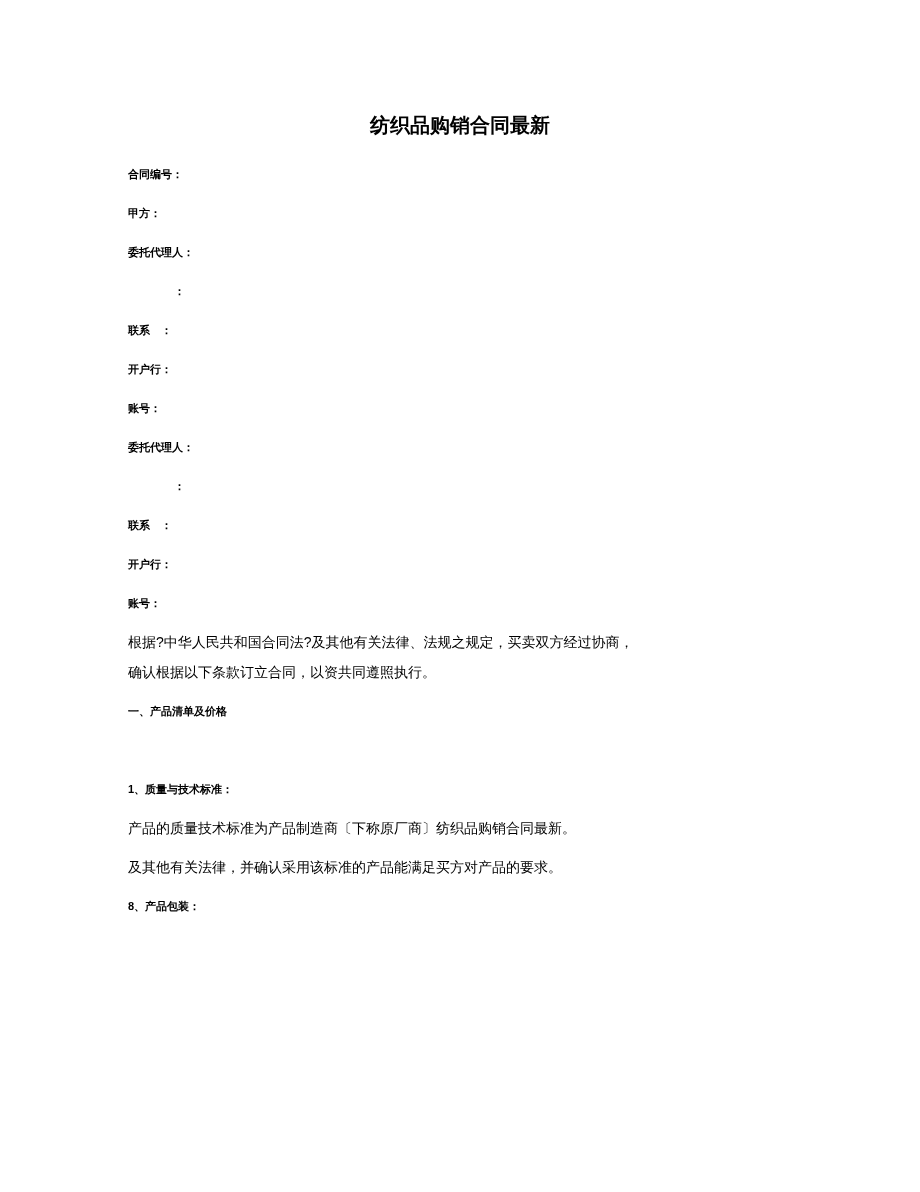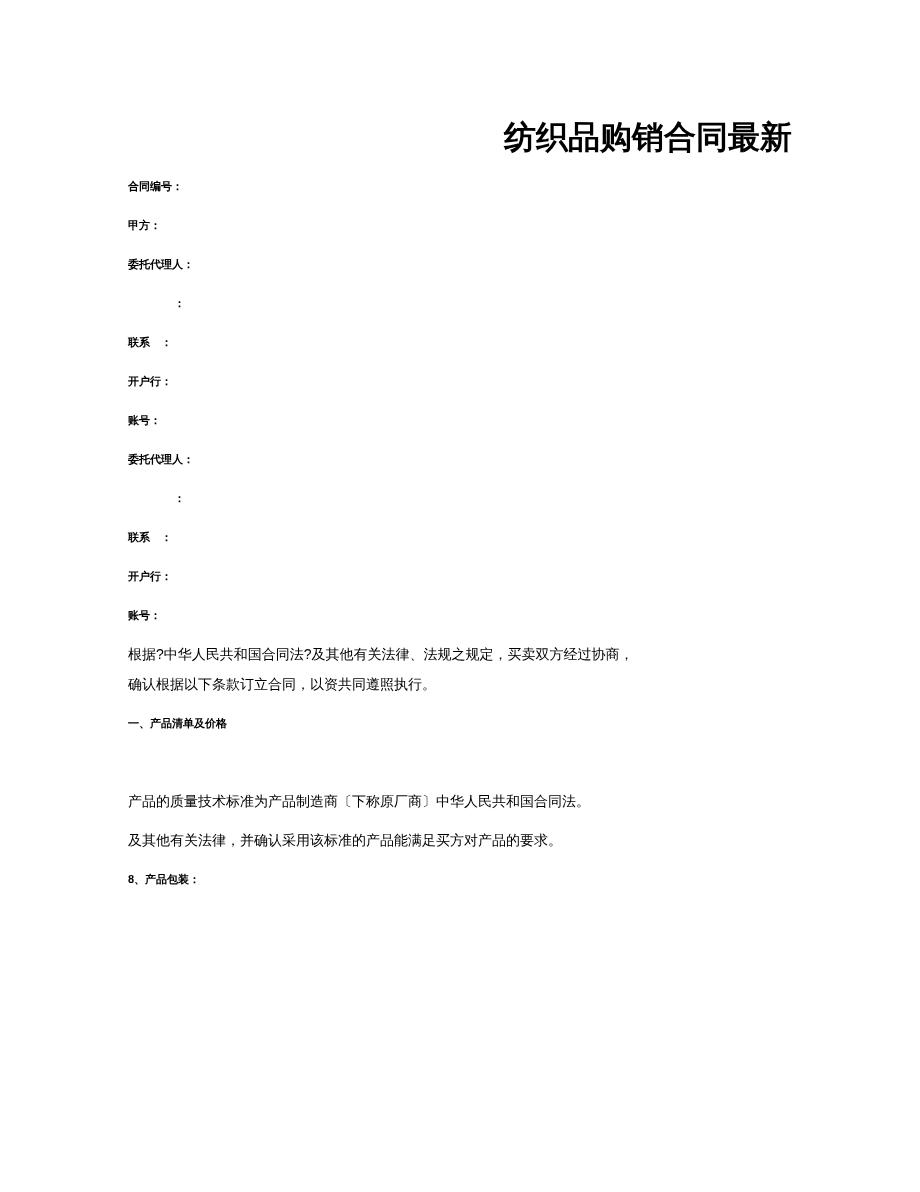--- a/index.html
+++ b/index.html
@@ -11,25 +11,25 @@
     width: 920px;
     height: 1192px;
     box-sizing: border-box;
     padding: 106px 128px 0 128px;
     background: #ffffff;
     color: #000000;
     font-family: "Liberation Sans", sans-serif;
     overflow: hidden;
   }
   .title {
-    font-size: 32px;
+    font-size: 20px;
     line-height: 38px;
     font-weight: bold;
-    text-align: right;
-    margin: 12px 0 15px 0;
+    text-align: center;
+    margin: 0 0 15px 0;
     white-space: pre-wrap;
   }
   .ln {
     margin: 0 0 9px 0;
     line-height: 30px;
     min-height: 30px;
     font-size: 14px;
     white-space: pre-wrap;
   }
   .lbl, .head {
@@ -58,17 +58,18 @@
   <p class="ln lbl ind">：</p>
   <p class="ln lbl">联系　：</p>
   <p class="ln lbl">开户行：</p>
   <p class="ln lbl">账号：</p>
 
   <p class="ln body">根据?中华人民共和国合同法?及其他有关法律、法规之规定，买卖双方经过协商，
 确认根据以下条款订立合同，以资共同遵照执行。</p>
 
   <p class="ln head">一、产品清单及价格</p>
   <p class="ln body"></p>
-  <p class="ln body">产品的质量技术标准为产品制造商〔下称原厂商〕中华人民共和国合同法。</p>
+  <p class="ln head">1、质量与技术标准：</p>
+  <p class="ln body">产品的质量技术标准为产品制造商〔下称原厂商〕纺织品购销合同最新。</p>
   <p class="ln body">及其他有关法律，并确认采用该标准的产品能满足买方对产品的要求。</p>
   <p class="ln head">8、产品包装：</p>
 
 </div>
 
 </body></html>

